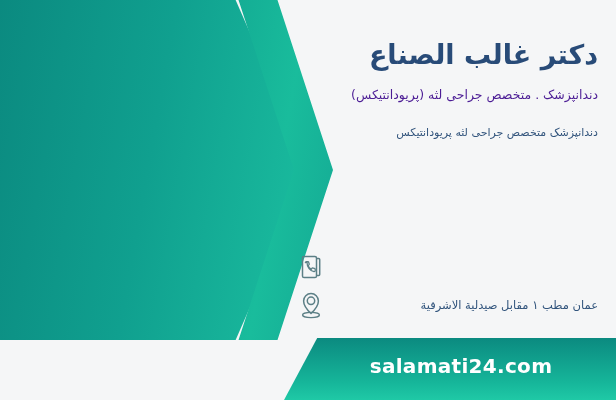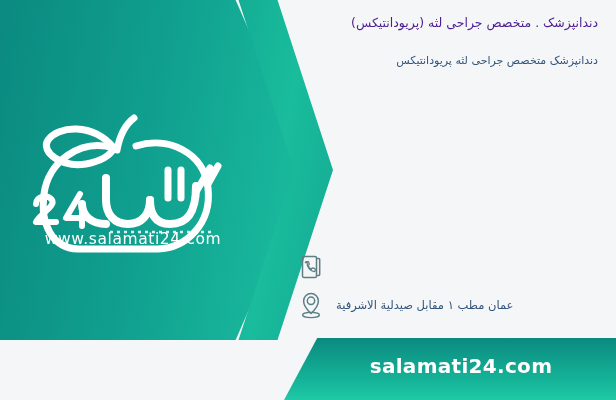--- a/index.html
+++ b/index.html
@@ -74,21 +74,21 @@
     color:#33557d;
     font-size:11px;
     line-height:1.5;
   }
 
   
   .contacts{
     position:absolute;right:18px;top:248px;width:300px;
   }
   .crow{
-    display:flex;align-items:center;justify-content:flex-end;
+    display:flex;align-items:center;justify-content:space-between;
     gap:12px;min-height:38px;
   }
   .crow .ctext{
     color:#31547c;font-size:11.5px;line-height:1.4;
   }
   .cicon{
     width:26px;height:30px;flex:0 0 26px;
     display:flex;align-items:center;justify-content:center;
     color:#5c7f86;
   }
@@ -114,49 +114,23 @@
 </head>
 <body>
 
 <div class="card">
 
   <div class="art">
     <div class="chev-main"></div>
     <div class="chev-stripe"></div>
   </div>
 
-  <div class="logo">
-    <svg width="230" height="160" viewBox="0 0 230 160" fill="none">
-
-      <path d="M118 38 C150 28 186 44 190 80 C194 116 168 140 140 141
-               L60 141 C34 140 22 116 26 86 C30 54 62 30 96 40" stroke="#ffffff" stroke-width="7" stroke-linecap="round" fill="none"></path>
-
-      <path d="M96 40 C74 14 40 18 30 32 C22 44 44 60 68 56 C84 53 92 48 96 40 Z" stroke="#ffffff" stroke-width="7" fill="none" stroke-linejoin="round"></path>
-
-      <path d="M99 42 C102 26 108 16 116 10" stroke="#ffffff" stroke-width="7" stroke-linecap="round" fill="none"></path>
-
-      <path d="M178 78 C178 104 170 116 152 116 C136 116 132 104 132 92" stroke="#ffffff" stroke-width="8" stroke-linecap="round" fill="none"></path>
-      <path d="M150 62 L150 90 M163 62 L163 90" stroke="#ffffff" stroke-width="7" stroke-linecap="round"></path>
-      <path d="M132 92 C132 106 124 116 110 116 C96 116 88 106 88 92 L88 70" stroke="#ffffff" stroke-width="8" stroke-linecap="round" fill="none"></path>
-      <path d="M88 116 C74 116 64 108 64 96" stroke="#ffffff" stroke-width="8" stroke-linecap="round" fill="none"></path>
-      <path d="M192 60 L178 84" stroke="#ffffff" stroke-width="7" stroke-linecap="round"></path>
-      <path d="M200 58 L190 76" stroke="#ffffff" stroke-width="7" stroke-linecap="round"></path>
-
-      <g>
-        <path d="M18 96 C18 88 30 86 34 92 C38 98 22 106 18 114 L38 114" stroke="#ffffff" stroke-width="6" fill="none" stroke-linecap="round" stroke-linejoin="round"></path>
-        <path d="M62 86 L48 110 L70 110 M64 98 L64 118" stroke="#ffffff" stroke-width="6" fill="none" stroke-linecap="round" stroke-linejoin="round"></path>
-      </g>
-
-      <path d="M92 124 L196 124" stroke="#ffffff" stroke-width="2.5" opacity=".85" stroke-dasharray="3 4"></path>
-    </svg>
-
-    <div class="logo-url">www.salamati24.com</div>
-  </div>
 
   <div class="content">
+    <h1 class="title">دکتر غالب الصناع</h1>
     <p class="subtitle-1">دندانپزشک . متخصص جراحی لثه (پریودانتیکس)</p>
     <p class="subtitle-2">دندانپزشک متخصص جراحی لثه پریودانتیکس</p>
   </div>
 
   <div class="contacts">
 
     <div class="crow">
       <span class="ctext"></span>
       <span class="cicon">
         <svg width="22" height="26" viewBox="0 0 22 26" fill="none">

